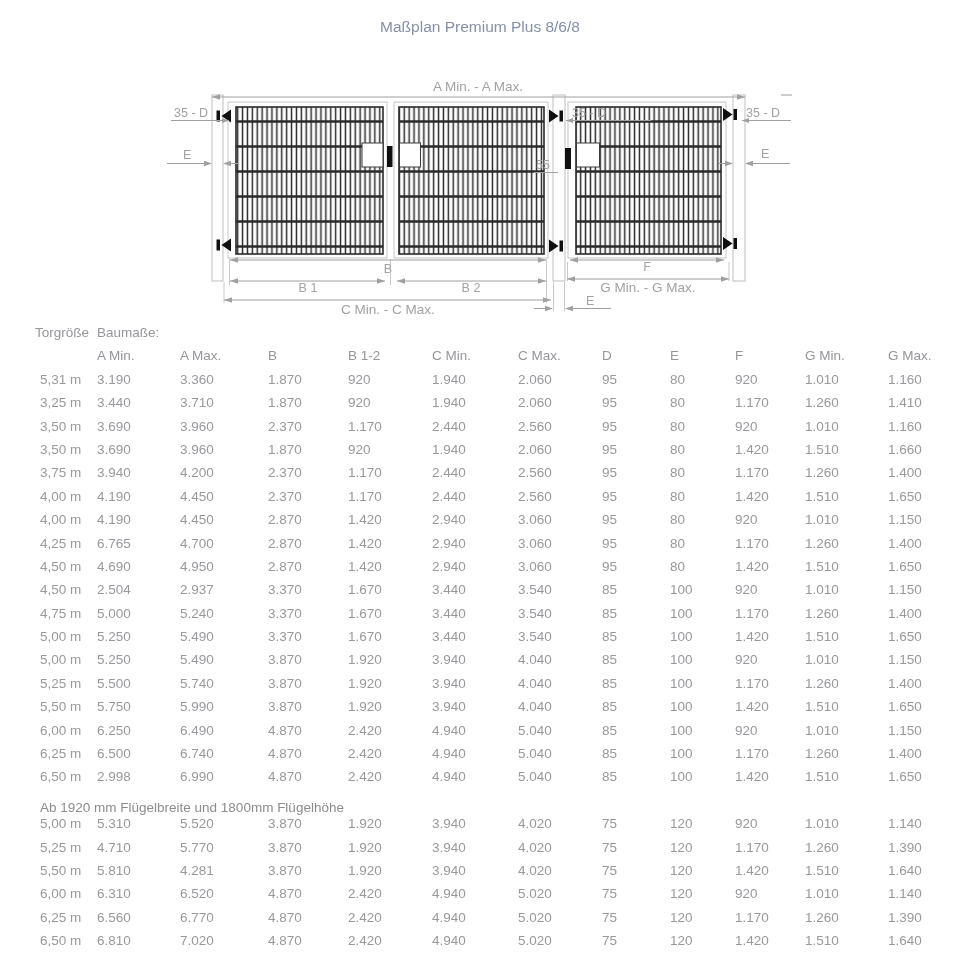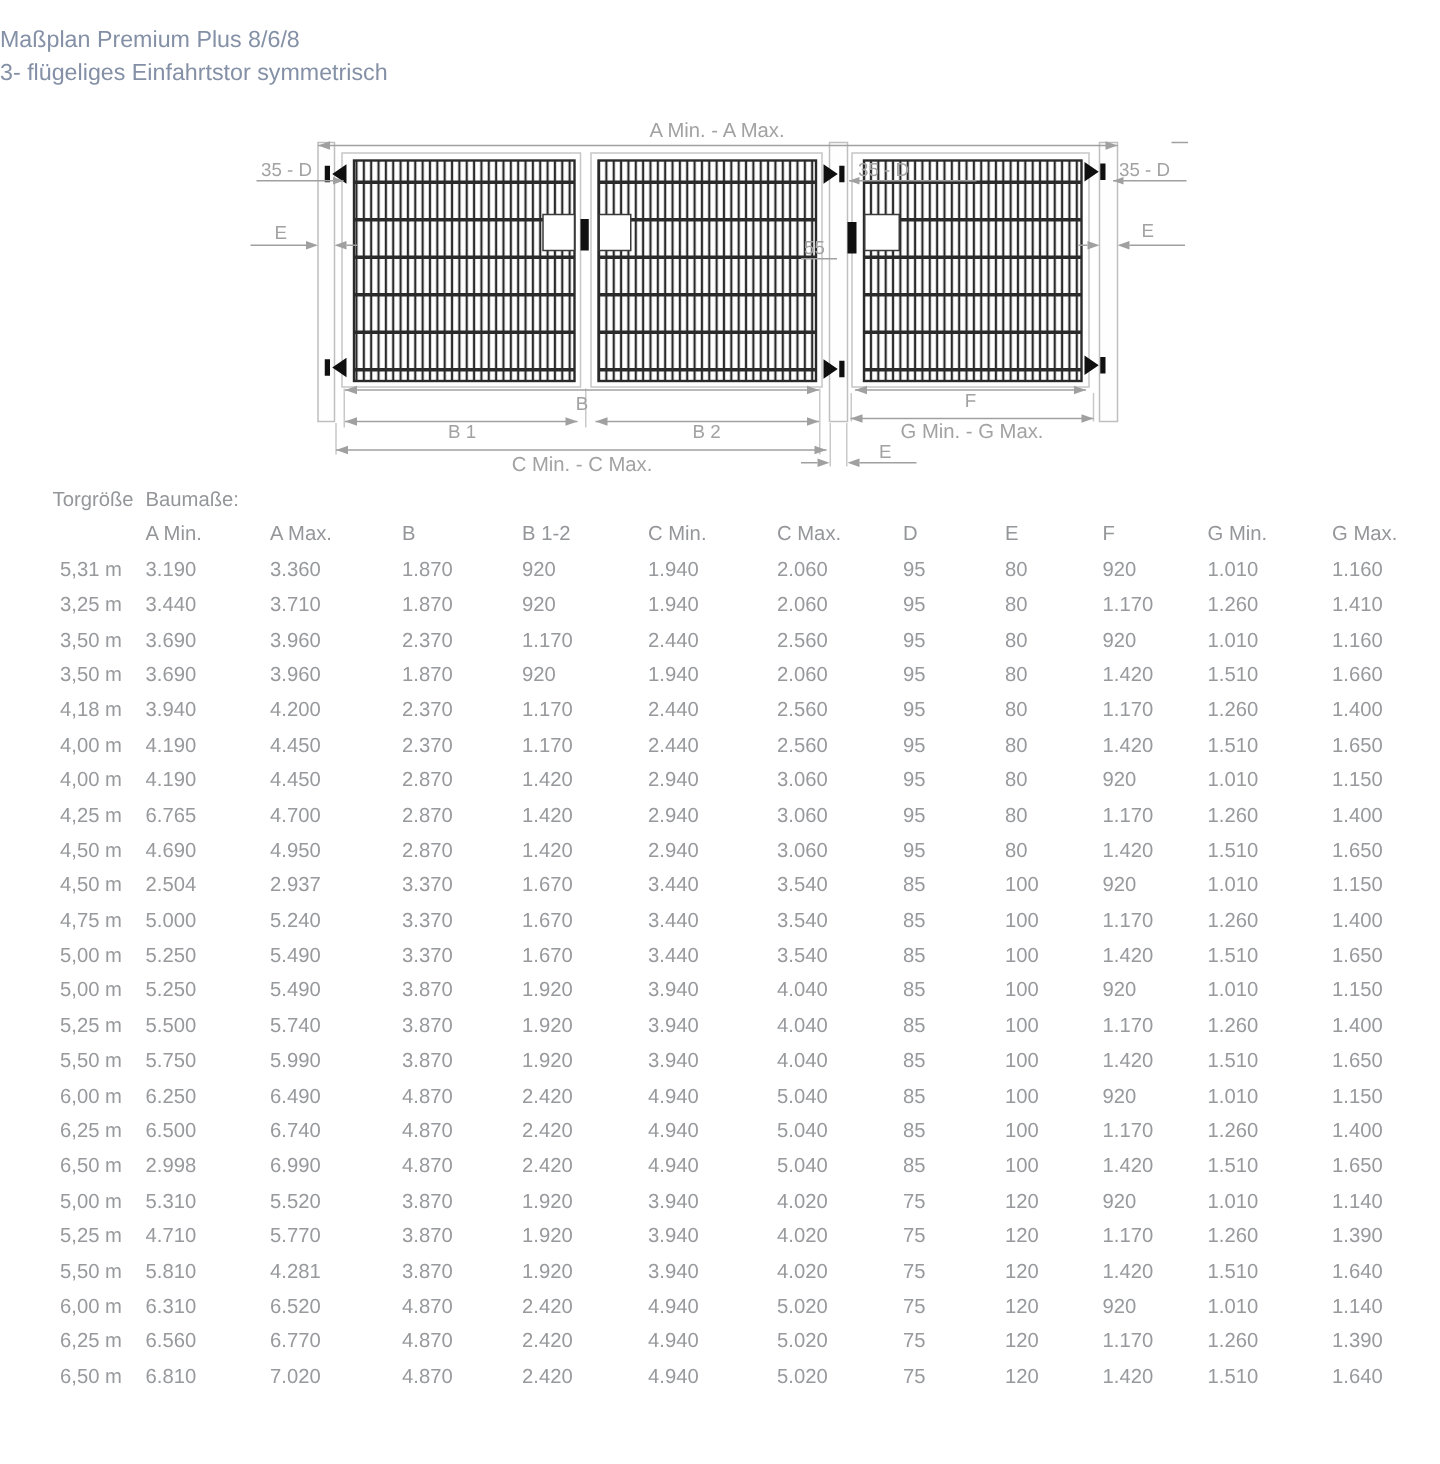--- a/index.html
+++ b/index.html
@@ -1,20 +1,20 @@
 <!DOCTYPE html>
 <html><head>
 <meta charset="utf-8">
 <style>
   html,body { margin:0; padding:0; }
   body {
     width:960px; height:976px; background:#ffffff; position:relative;
     font-family:"Liberation Sans", sans-serif; overflow:hidden;
   }
-  .title-block { position:absolute; top:16px; left:0; width:960px; text-align:left;
+  .title-block { position:absolute; top:16px; left:0; width:960px; text-align:center;
     color:#8490a6; font-size:15.5px; line-height:22px; }
   svg.drawing { position:absolute; top:0; left:0; }
 
   .post  { fill:#fefefe; stroke:#bfbfbf; stroke-width:1; }
   .frame { fill:none; stroke:#c6c6c6; stroke-width:1; }
   .panel { fill:url(#bars); stroke:#2a2a2a; stroke-width:1.6; }
   .rail  { stroke:#2a2a2a; stroke-width:2.4; }
   .lock  { fill:#ffffff; stroke:#3a3a3a; stroke-width:1; }
   .latch { fill:#101010; }
   .hinge { fill:#101010; }
@@ -32,21 +32,20 @@
   .cell { line-height:23.4px; white-space:nowrap; }
   .cell.h { color:#94969a; }
   .cell.c0 { padding-left:5px; }
   .note { grid-column:1 / -1; height:30px; line-height:38px; padding-left:5px; color:#8b8c8f; font-size:13.5px; }
 </style>
 </head>
 <body>
 
 <div class="title-block">
   <div>Maßplan Premium Plus 8/6/8</div>
-  <div>3- flügeliges Einfahrtstor symmetrisch</div>
 </div>
 
 <svg class="drawing" width="960" height="330" viewBox="0 0 960 330" xmlns="http://www.w3.org/2000/svg">
   <defs>
     <pattern id="bars" width="4.9" height="8" patternUnits="userSpaceOnUse">
       <rect width="4.9" height="8" fill="#ffffff"></rect>
       <rect x="1.7" width="1.5" height="8" fill="#2a2a2a"></rect>
     </pattern>
   </defs>
 
@@ -272,21 +271,21 @@
     <div class="cell">3.960</div>
     <div class="cell">1.870</div>
     <div class="cell">920</div>
     <div class="cell">1.940</div>
     <div class="cell">2.060</div>
     <div class="cell">95</div>
     <div class="cell">80</div>
     <div class="cell">1.420</div>
     <div class="cell">1.510</div>
     <div class="cell">1.660</div>
-    <div class="cell c0">4,18 m</div>
+    <div class="cell c0">3,75 m</div>
     <div class="cell">3.940</div>
     <div class="cell">4.200</div>
     <div class="cell">2.370</div>
     <div class="cell">1.170</div>
     <div class="cell">2.440</div>
     <div class="cell">2.560</div>
     <div class="cell">95</div>
     <div class="cell">80</div>
     <div class="cell">1.170</div>
     <div class="cell">1.260</div>
@@ -440,20 +439,21 @@
     <div class="cell">6.990</div>
     <div class="cell">4.870</div>
     <div class="cell">2.420</div>
     <div class="cell">4.940</div>
     <div class="cell">5.040</div>
     <div class="cell">85</div>
     <div class="cell">100</div>
     <div class="cell">1.420</div>
     <div class="cell">1.510</div>
     <div class="cell">1.650</div>
+    <div class="note">Ab 1920 mm Flügelbreite und 1800mm Flügelhöhe</div>
     <div class="cell c0">5,00 m</div>
     <div class="cell">5.310</div>
     <div class="cell">5.520</div>
     <div class="cell">3.870</div>
     <div class="cell">1.920</div>
     <div class="cell">3.940</div>
     <div class="cell">4.020</div>
     <div class="cell">75</div>
     <div class="cell">120</div>
     <div class="cell">920</div>

